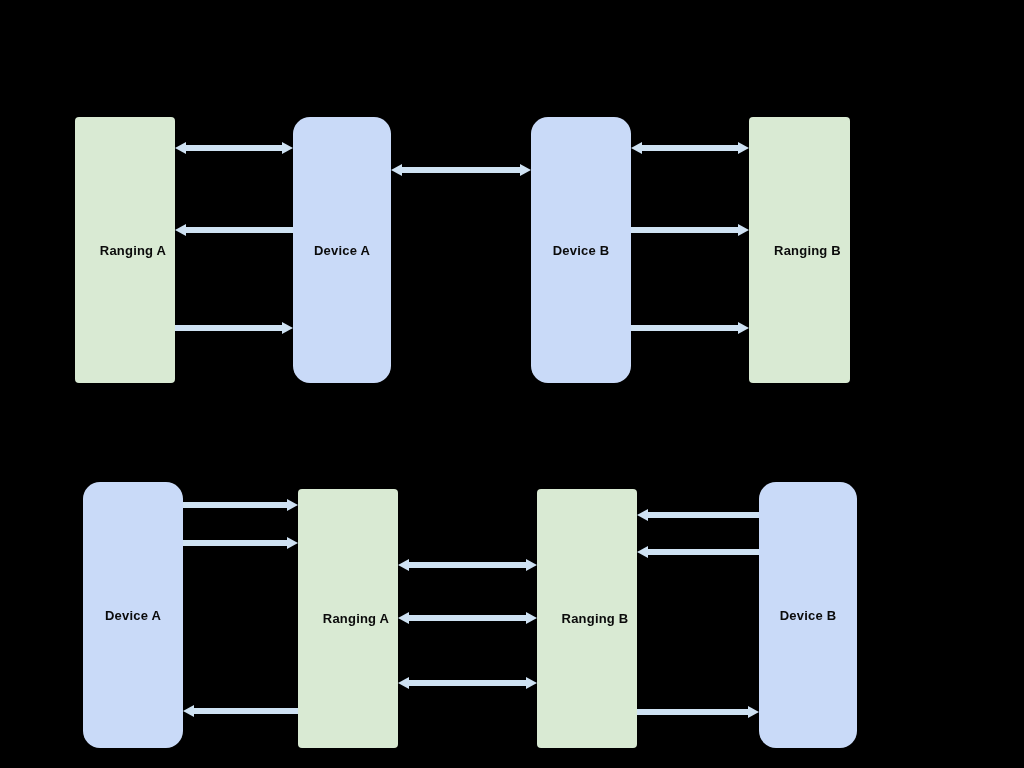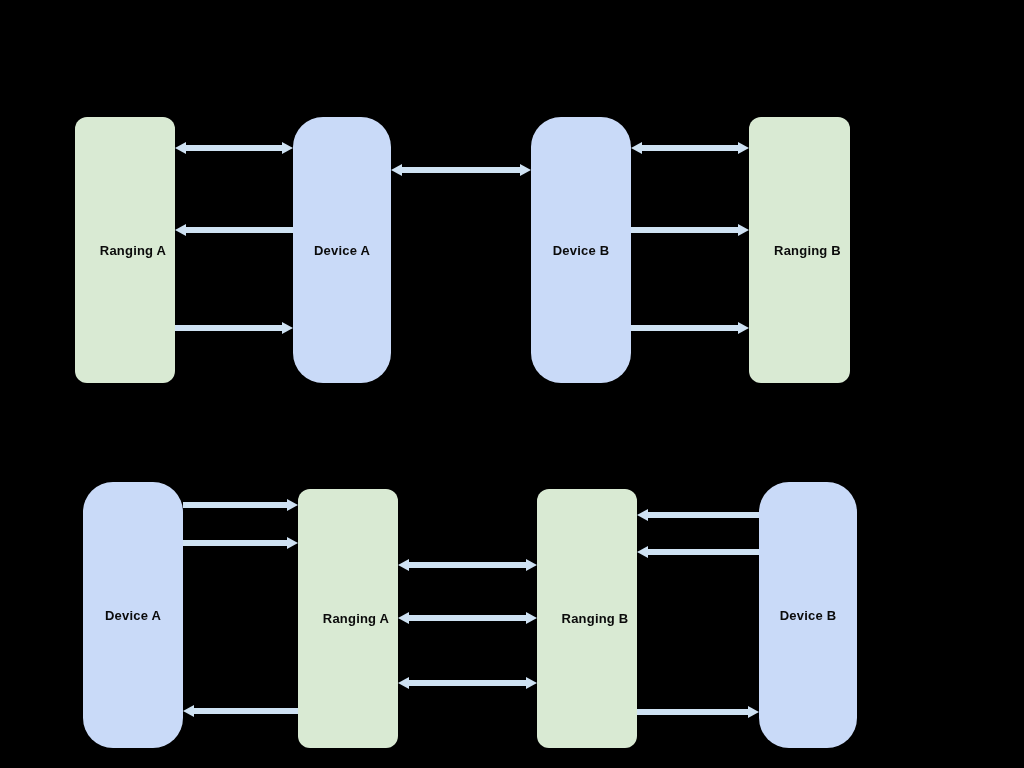--- a/index.html
+++ b/index.html
@@ -16,24 +16,24 @@
     font-family: "Liberation Sans", sans-serif;
   }
   .node {
     position: absolute;
     display: flex;
     align-items: center;
     justify-content: center;
     box-sizing: border-box;
   }
   .node.device {
-    border-radius: 30px;
+    border-radius: 17px;
   }
   .node.ranging {
-    border-radius: 12px;
+    border-radius: 4px;
     padding-left: 16px;
   }
   .node-label {
     font-size: 13px;
     font-weight: bold;
     letter-spacing: 0.2px;
     white-space: nowrap;
   }
   .arrow {
     position: absolute;

